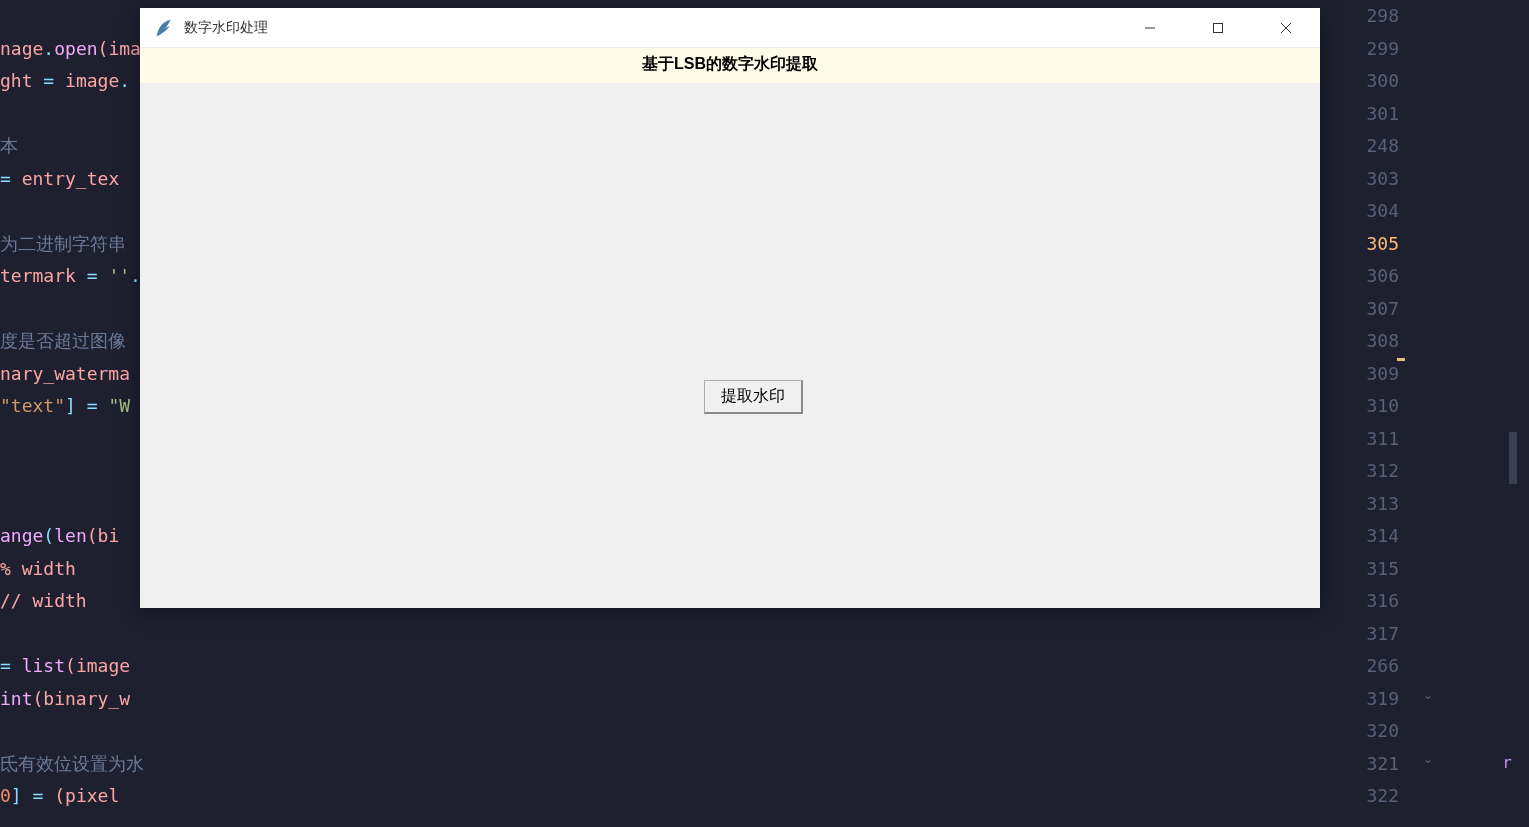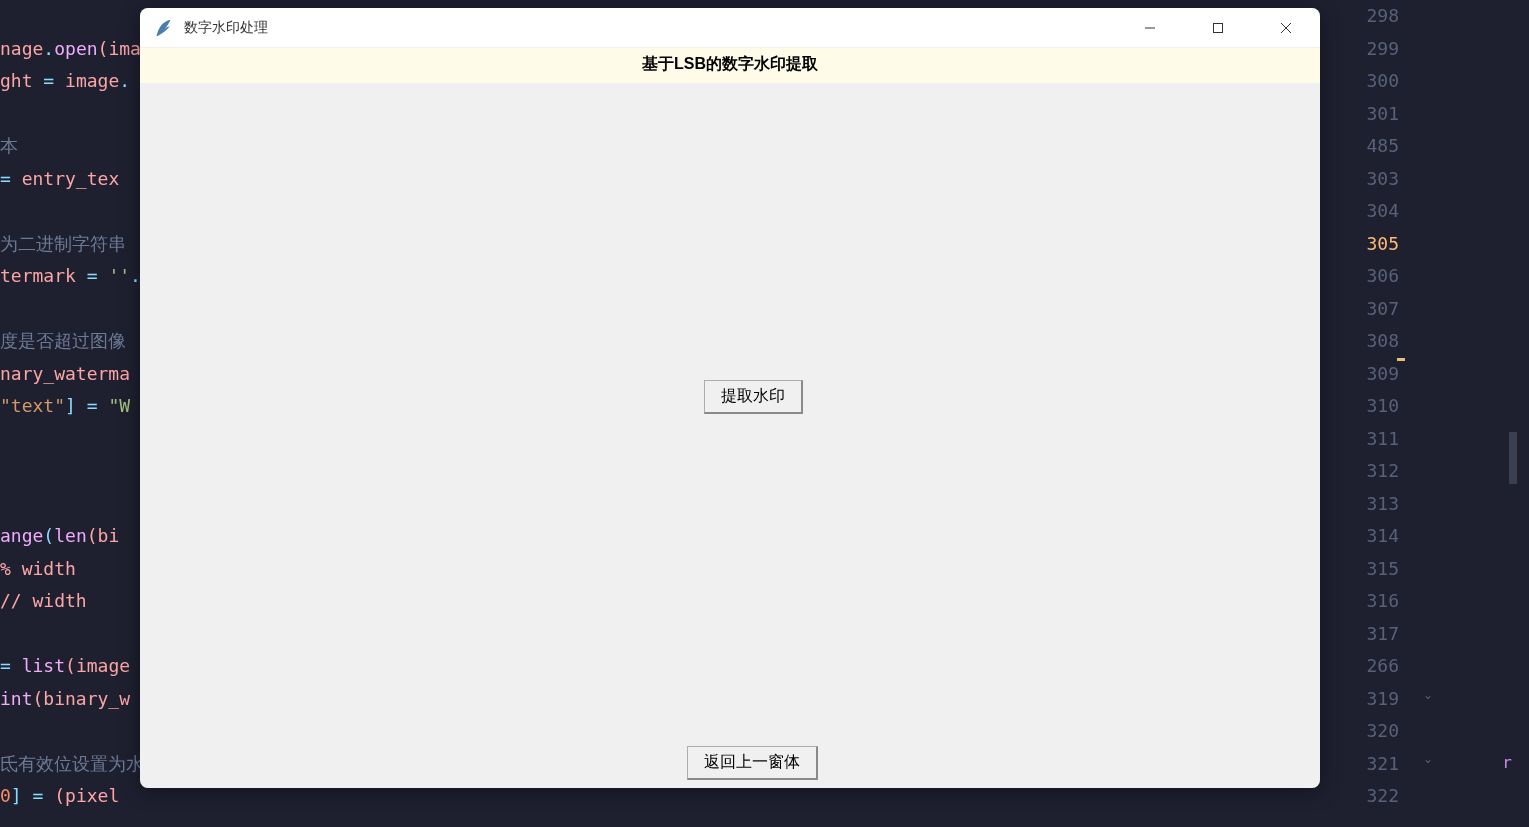--- a/index.html
+++ b/index.html
@@ -115,24 +115,24 @@
       font-size: 16px;
       color: #c792ea;
     }
     
     
     .tk-window {
       position: absolute;
       left: 140px;
       top: 8px;
       width: 1180px;
-      height: 780px;
+      height: 600px;
       background: #4d7c0f;
       box-shadow: 0 4px 20px rgba(0,0,0,0.4);
-      border-radius: 8px;
+      border-radius: 0;
       overflow: hidden;
     }
     
     .titlebar {
       height: 40px;
       background: #ffffff;
       display: flex;
       align-items: center;
       border-bottom: 1px solid #f0f0f0;
     }
@@ -208,21 +208,21 @@
 <body>
 
 <div class="code-bg-left" id="code-left"><div class="line"><span class=""></span></div><div class="line"><span class="c-var">nage</span><span class="c-op">.</span><span class="c-func">open</span><span class="c-var">(ima</span></div><div class="line"><span class="c-var">ght </span><span class="c-op">= </span><span class="c-var">image</span><span class="c-op">.</span></div><div class="line"><span class=""></span></div><div class="line"><span class="c-comment">本</span></div><div class="line"><span class="c-op">= </span><span class="c-var">entry_tex</span></div><div class="line"><span class=""></span></div><div class="line"><span class="c-comment">为二进制字符串</span></div><div class="line"><span class="c-var">termark </span><span class="c-op">= </span><span class="c-str">''</span><span class="c-op">.</span></div><div class="line"><span class=""></span></div><div class="line"><span class="c-comment">度是否超过图像</span></div><div class="line"><span class="c-var">nary_waterma</span></div><div class="line"><span class="c-orange">"text"</span><span class="c-op">] </span><span class="c-op">= </span><span class="c-str">"W</span></div><div class="line"><span class="c-orange"></span></div><div class="line"><span class=""></span></div><div class="line"><span class=""></span></div><div class="line"><span class="c-func">ange</span><span class="c-op">(</span><span class="c-func">len</span><span class="c-var">(bi</span></div><div class="line"><span class="c-var">% width</span></div><div class="line"><span class="c-var">// width</span></div><div class="line"><span class=""></span></div><div class="line"><span class="c-op">= </span><span class="c-func">list</span><span class="c-var">(image</span></div><div class="line"><span class="c-func">int</span><span class="c-var">(binary_w</span></div><div class="line"><span class=""></span></div><div class="line"><span class="c-comment">氐有效位设置为水</span></div><div class="line"><span class="c-num">0</span><span class="c-op">] </span><span class="c-op">= </span><span class="c-var">(pixel</span></div></div>
 
 <div class="code-bg-right">
   <div class="line-numbers" id="line-numbers">
       <div class="ln">298</div>
       <div class="ln">299</div>
       <div class="ln">300</div>
       <div class="ln">301</div>
-      <div class="ln">485</div>
+      <div class="ln">248</div>
       <div class="ln">303</div>
       <div class="ln">304</div>
       <div class="ln" style="color: #fdba74;">305</div>
       <div class="ln">306</div>
       <div class="ln">307</div>
       <div class="ln">308</div>
       <div class="ln">309</div>
       <div class="ln">310</div>
       <div class="ln">311</div>
       <div class="ln">312</div>

